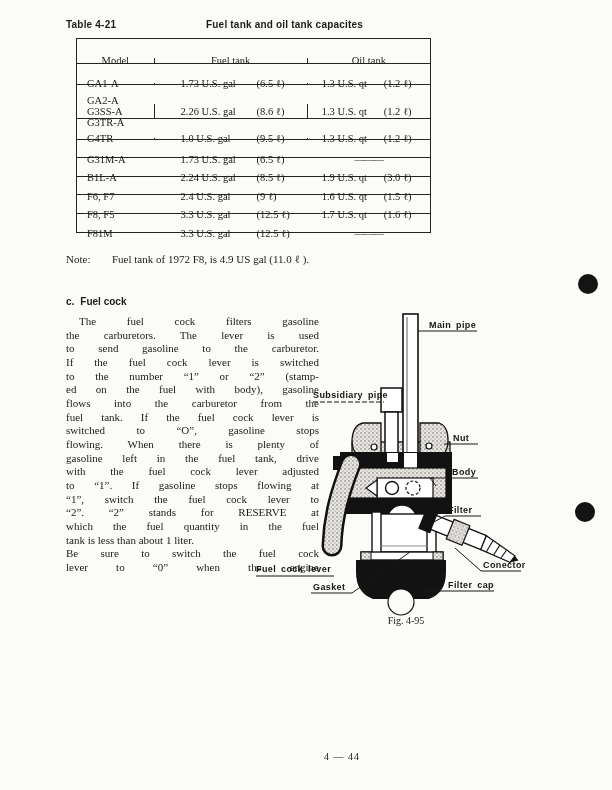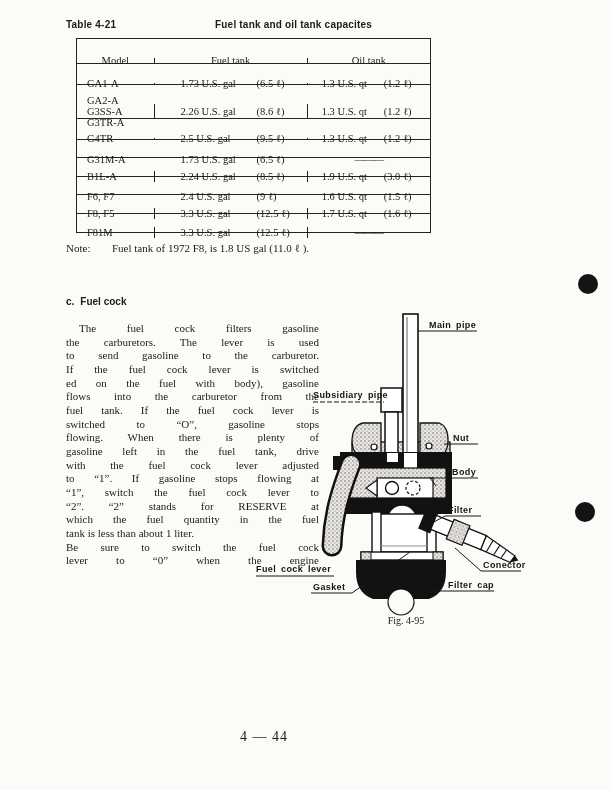--- a/index.html
+++ b/index.html
@@ -10,71 +10,71 @@
     padding-left:20px;
   }
   .abs { position:absolute; }
 
   
   .tbl-label, .tbl-title {
     font-family:"Liberation Sans", sans-serif; font-weight:bold; font-size:10px;
     letter-spacing:.2px;
   }
   .tbl-label { left:66px; top:19px; }
-  .tbl-title { left:215px; top:19px; }
+  .tbl-title { left:206px; top:19px; }
 
   
   .tbl {
     left:76px; top:38px; width:355px; box-sizing:border-box;
     border:1.6px solid #222; font-size:10.5px;
   }
   .trow { display:flex; box-sizing:border-box; border-top:1.4px solid #242424; }
   .trow:first-child { border-top:none; }
   .cell { box-sizing:border-box; display:flex; align-items:center;margin-top:19px; }
   .c1 { width:78px;  border-right:1.4px solid #242424; padding-left:10px; }
   .c2 { width:154px; border-right:1.4px solid #242424; }
   .c3 { width:123px; }
   .hcent { justify-content:center; padding-left:0; }
   .rh-hdr { height:24px; } .rh-21 { height:21px; } .rh-34 { height:34px;font-family:Liberation Serif, serif; }
-  .rh-18 { height:18px; } .rh-19 { height:19px;align-items:center; }
+  .rh-18 { height:18px; } .rh-19 { height:19px; }
   .model-multi { white-space:pre-line; line-height:11px; }
   .fval { margin-left:26px; width:76px; }
   .oval { margin-left:14px; width:62px; }
   .dashcell { width:100%; text-align:center; letter-spacing:-1px; color:#333; }
 
   
-  .note { left:66px; top:242px; display:flex; font-size:11px; }
+  .note { left:66px; top:253px; display:flex; font-size:11px; }
   .note-label { width:34px; margin-right:12px; }
 
   
   .sec { left:66px; top:296px; width:253px; }
   .sec-head {
     font-family:"Liberation Sans", sans-serif; font-weight:bold; font-size:10px;
     display:flex; gap:6px;
   }
-  .lines { margin-top:15px; font-size:11px; line-height:13.65px; }
+  .lines { margin-top:8px; font-size:11px; line-height:13.65px; }
   .ln { text-align:justify; }
   .ln.j { text-align-last:justify; }
   .ln.indent { text-indent:13px; }
 
   
   .fig-svg { left:248px; top:298px; }
   .dl {
     font-family:"Liberation Sans", sans-serif; font-size:9px; font-weight:bold;
     letter-spacing:.4px; word-spacing:2px; fill:#141414;
   }
   .cap { font-family:"Liberation Serif", serif; font-size:10px; fill:#1b1b1b; }
   .ol { stroke:#111; fill:#fff; }
   .ldr { stroke:#161616; stroke-width:1; }
 
   
   .dot { width:20px; height:20px; border-radius:50%; background:#141414; }
   .dot1 { left:578px; top:274px; }
   .dot2 { left:575px; top:502px; }
-  .pagenum { left:240px; top:729px; width:120px; text-align:left; font-size:14px; letter-spacing:1px; }
+  .pagenum { left:240px; top:751px; width:120px; text-align:right; font-size:10px; letter-spacing:1px; }
 </style>
 </head>
 <body>
 
 <div class="page">
 
   <div class="abs tbl-label">Table 4-21</div>
   <div class="abs tbl-title">Fuel tank and oil tank capacites</div>
 
   <div class="abs tbl">
@@ -106,21 +106,21 @@
       </div>
       <div class="cell c3">
         <span class="oval">1.3 U.S. qt</span>
         <span>(1.2 ℓ)</span>
       </div>
     </div>
 
     <div class="trow rh-21">
       <div class="cell c1">G4TR</div>
       <div class="cell c2">
-        <span class="fval">2.5 U.S. gal</span>
+        <span class="fval">1.0 U.S. gal</span>
         <span>(9.5 ℓ)</span>
       </div>
       <div class="cell c3">
         <span class="oval">1.3 U.S. qt</span>
         <span>(1.2 ℓ)</span>
       </div>
     </div>
 
     <div class="trow rh-18">
       <div class="cell c1">G31M-A</div>
@@ -176,33 +176,34 @@
         <span>(12.5 ℓ)</span>
       </div>
       <div class="cell c3">
         <span class="dashcell">———</span>
       </div>
     </div>
   </div>
 
   <div class="abs note">
     <span class="note-label">Note:</span>
-    <span>Fuel tank of 1972 F8, is 1.8 US gal (11.0 ℓ ).</span>
+    <span>Fuel tank of 1972 F8, is 4.9 US gal (11.0 ℓ ).</span>
   </div>
 
   <div class="abs sec">
     <div class="sec-head">
       <span>c.</span>
       <span>Fuel cock</span>
     </div>
     <div class="lines">
       <div class="ln j indent">The fuel cock filters gasoline</div>
       <div class="ln j">the carburetors. The lever is used</div>
       <div class="ln j">to send gasoline to the carburetor.</div>
       <div class="ln j">If the fuel cock lever is switched</div>
+      <div class="ln j">to the number “1” or “2” (stamp-</div>
       <div class="ln j">ed on the fuel with body), gasoline</div>
       <div class="ln j">flows into the carburetor from the</div>
       <div class="ln j">fuel tank. If the fuel cock lever is</div>
       <div class="ln j">switched to “O”, gasoline stops</div>
       <div class="ln j">flowing. When there is plenty of</div>
       <div class="ln j">gasoline left in the fuel tank, drive</div>
       <div class="ln j">with the fuel cock lever adjusted</div>
       <div class="ln j">to “1”. If gasoline stops flowing at</div>
       <div class="ln j">“1”, switch the fuel cock lever to</div>
       <div class="ln j">“2”. “2” stands for RESERVE at</div>

